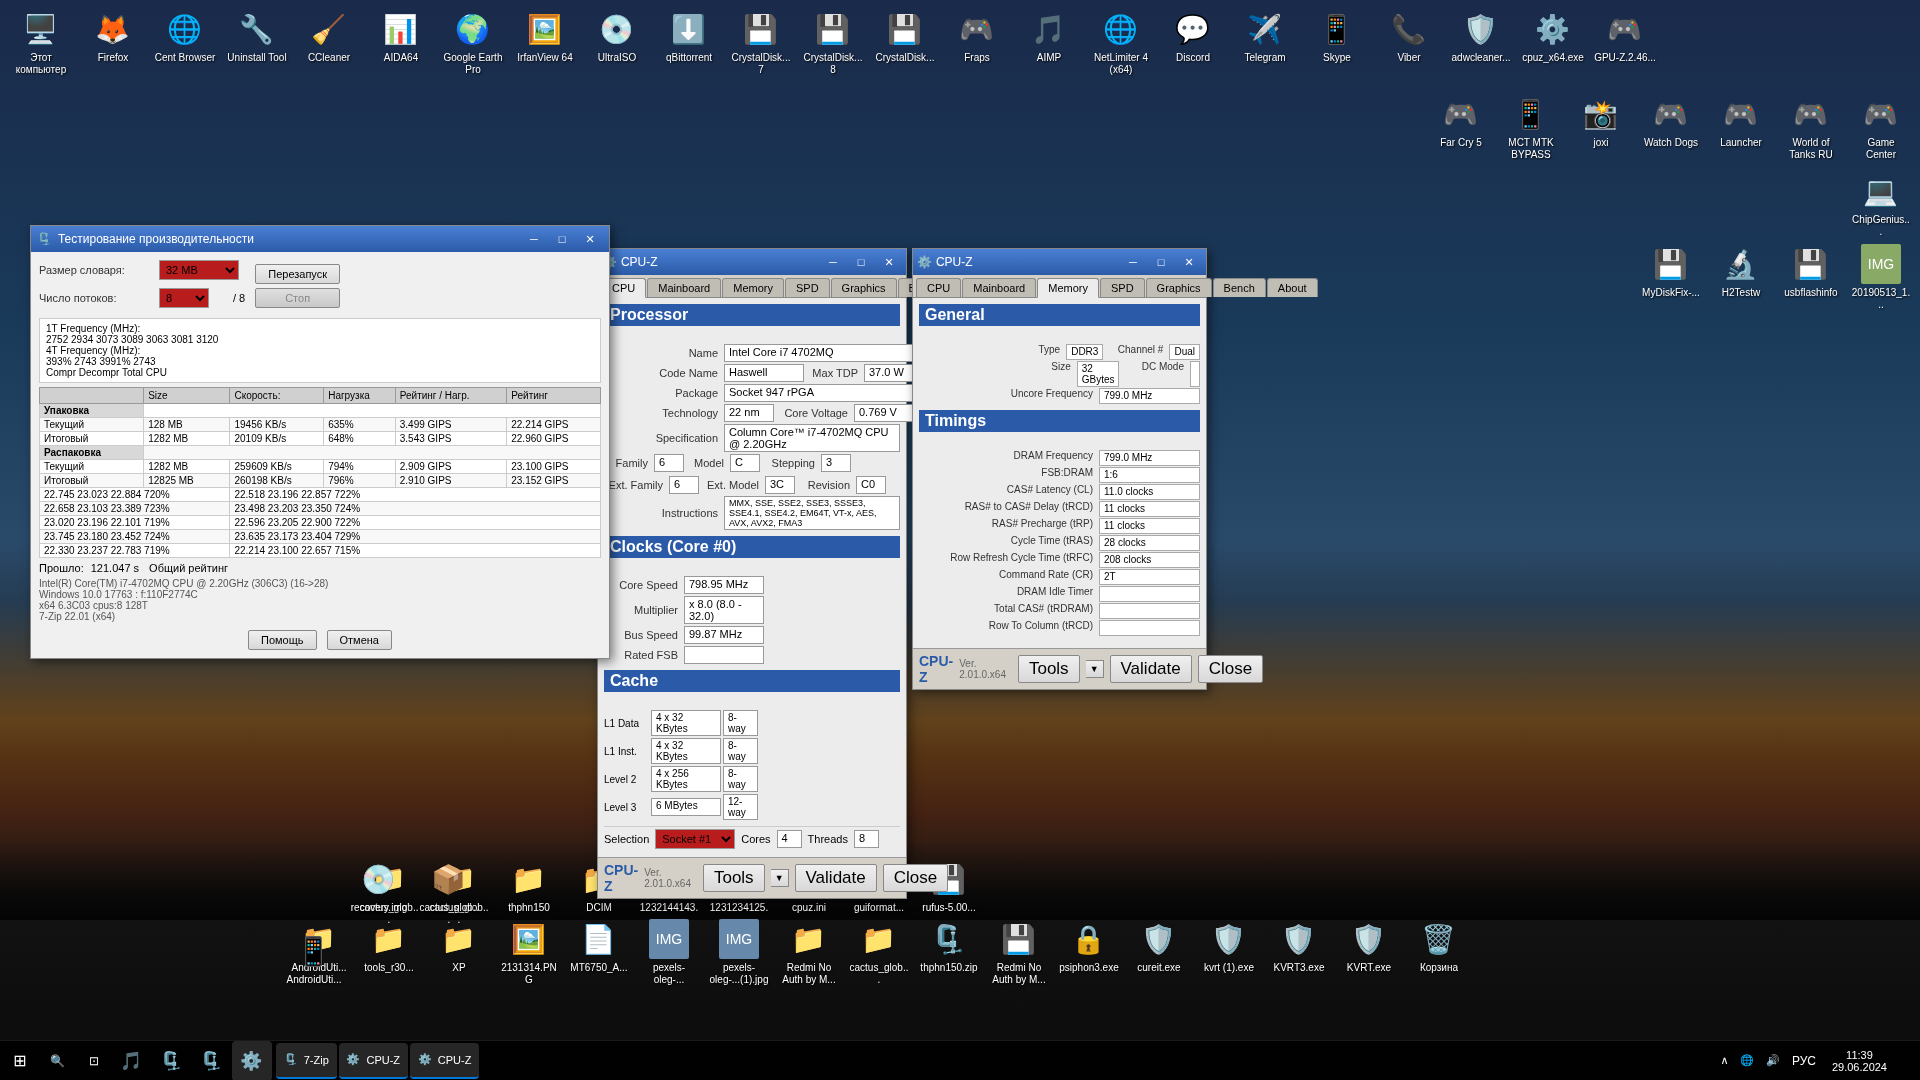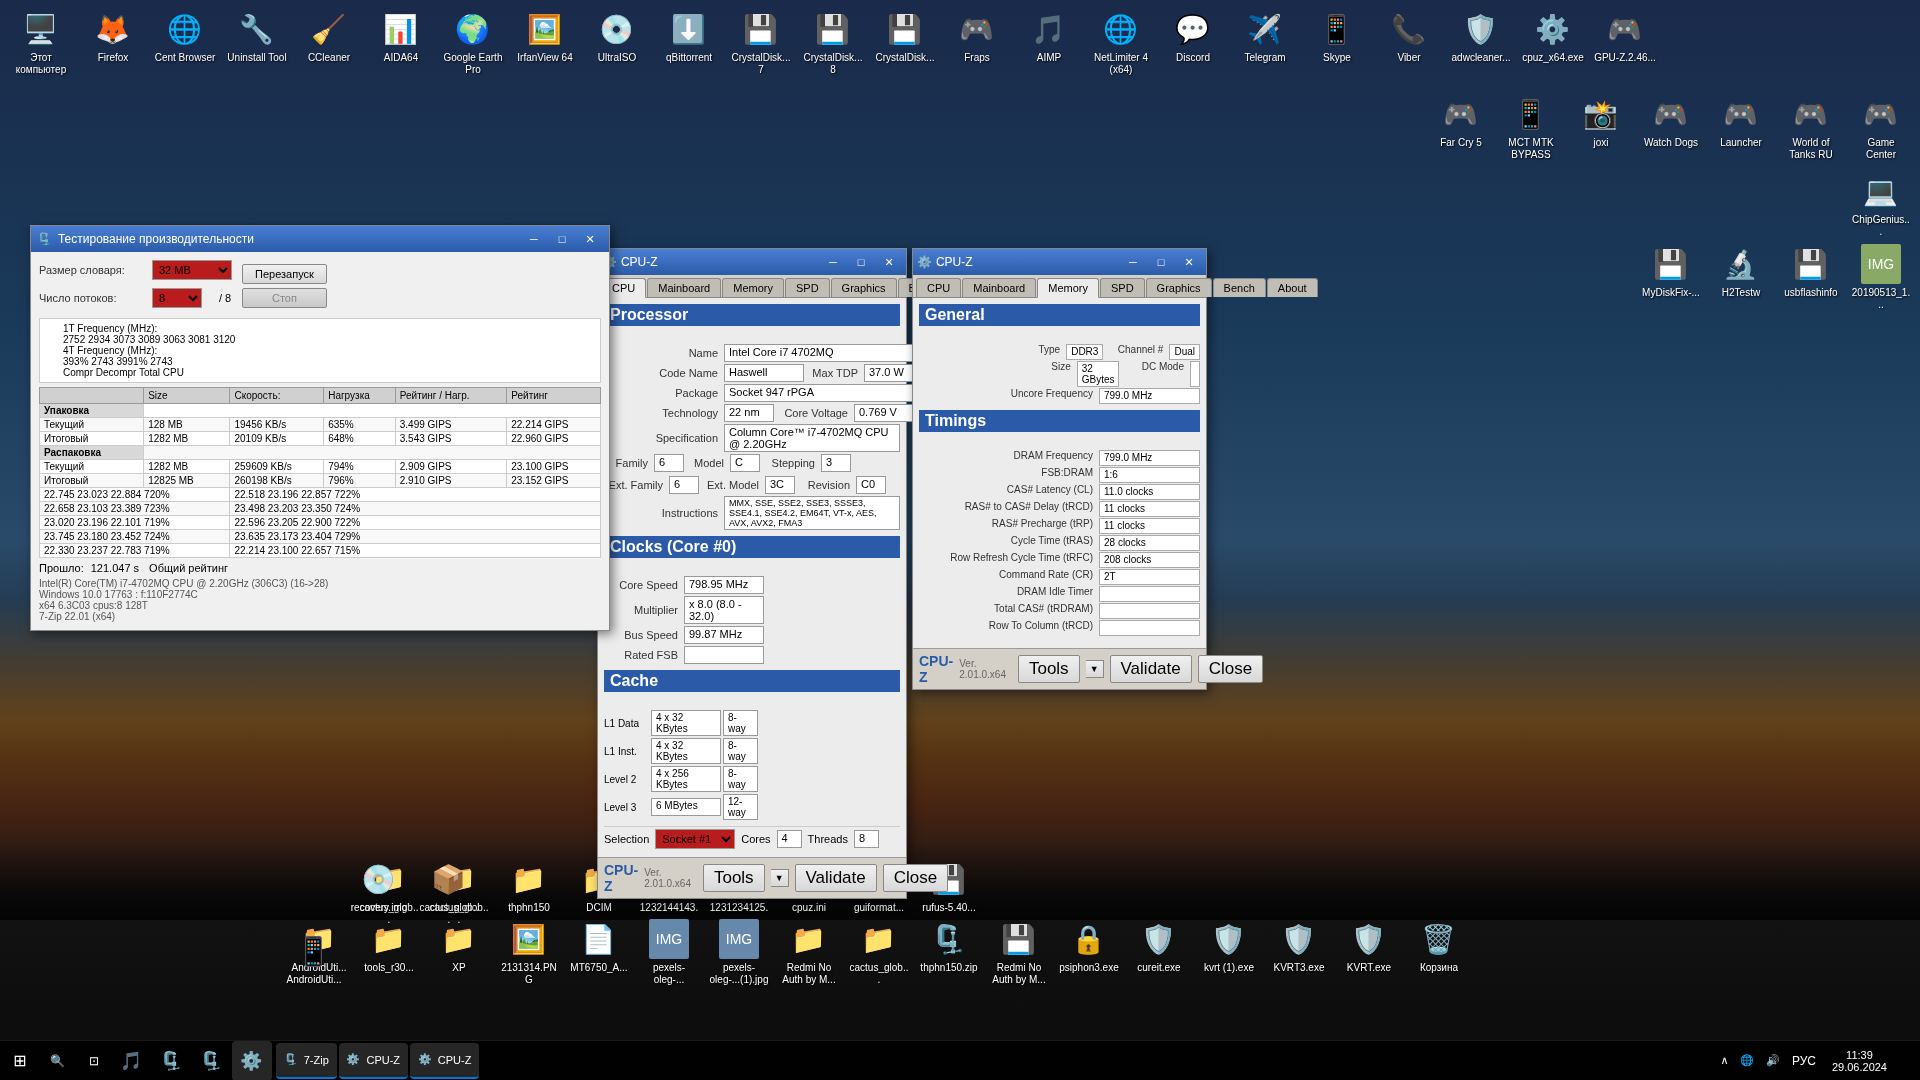--- a/index.html
+++ b/index.html
@@ -355,21 +355,21 @@
     }
 
     .perf-content {
       padding: 8px;
     }
 
     .perf-row {
       display: flex;
       align-items: center;
       margin-bottom: 4px;
-      gap: 13px;
+      gap: 20px;
     }
 
     .perf-label { font-size: 11px; color: #333; min-width: 100px; }
 
     .perf-table {
       width: 100%;
       border-collapse: collapse;
       margin-top: 4px;
       font-size: 10px;
     }
@@ -613,21 +613,21 @@
   <div class="desktop-icon" style="width:68px;">
     <div class="icon-img" style="font-size:28px;">📄</div>
     <div class="icon-label">cpuz.ini</div>
   </div>
   <div class="desktop-icon" style="width:68px;">
     <div class="icon-img" style="font-size:28px;">💾</div>
     <div class="icon-label">guiformat...</div>
   </div>
   <div class="desktop-icon" style="width:68px;">
     <div class="icon-img" style="font-size:28px;">💾</div>
-    <div class="icon-label">rufus-5.40...</div>
+    <div class="icon-label">rufus-5.00...</div>
   </div>
 </div>
 
 <div style="position:absolute;bottom:90px;left:280px;right:0;display:flex;flex-wrap:wrap;gap:2px;z-index:1;padding:0 5px;">
   <div class="desktop-icon" style="width:68px;">
     <div class="icon-img" style="font-size:28px;">📁</div>
     <div class="icon-label">AndroidUti...</div>
   </div>
   <div class="desktop-icon" style="width:68px;">
     <div class="icon-img" style="font-size:28px;">📁</div>
@@ -741,21 +741,21 @@
           </select>
           <span style="font-size:11px;margin-left:4px;">/ 8</span>
         </div>
       </div>
       <div style="display:flex;flex-direction:column;gap:4px;">
         <button class="perf-btn">Перезапуск</button>
         <button class="perf-btn" style="background:linear-gradient(180deg,#e0e0e0 0%,#c8c8c8 100%);color:#888;">Стоп</button>
       </div>
     </div>
 
-    <div style="background:#fff;border:1px solid #ccc;padding:4px 23px;margin-bottom:4px;font-size:10px;">
+    <div style="background:#fff;border:1px solid #ccc;padding:4px 6px;margin-bottom:4px;font-size:10px;">
       <div>1T Frequency (MHz):</div>
       <div>2752 2934 3073 3089 3063 3081 3120</div>
       <div>4T Frequency (MHz):</div>
       <div>393% 2743 3991% 2743</div>
       <div>Compr Decompr Total CPU</div>
     </div>
 
     <table class="perf-table">
       <thead>
         <tr>
@@ -838,20 +838,24 @@
       </div>
       <div style="flex:1;font-size:11px;">
         <span>Общий рейтинг</span>
       </div>
     </div>
     <div style="font-size:10px;color:#555;margin-top:4px;">Intel(R) Core(TM) i7-4702MQ CPU @ 2.20GHz (306C3) (16-&gt;28)</div>
     <div style="font-size:10px;color:#555;">Windows 10.0 17763 : f:110F2774C</div>
     <div style="font-size:10px;color:#555;">x64 6.3C03 cpus:8 128T</div>
     <div style="font-size:10px;color:#555;">7-Zip 22.01 (x64)</div>
 
+    <div style="display:flex;justify-content:center;gap:10px;margin-top:8px;">
+      <button class="perf-btn">Помощь</button>
+      <button class="perf-btn">Отмена</button>
+    </div>
   </div>
 </div>
 
 <div class="cpuz-window" style="left:597px;top:248px;width:310px;">
   <div class="cpuz-titlebar">
     <span style="margin-right:4px;">⚙️</span>
     <span>CPU-Z</span>
     <div style="flex:1;"></div>
     <div class="window-controls">
       <div class="win-btn">─</div>

